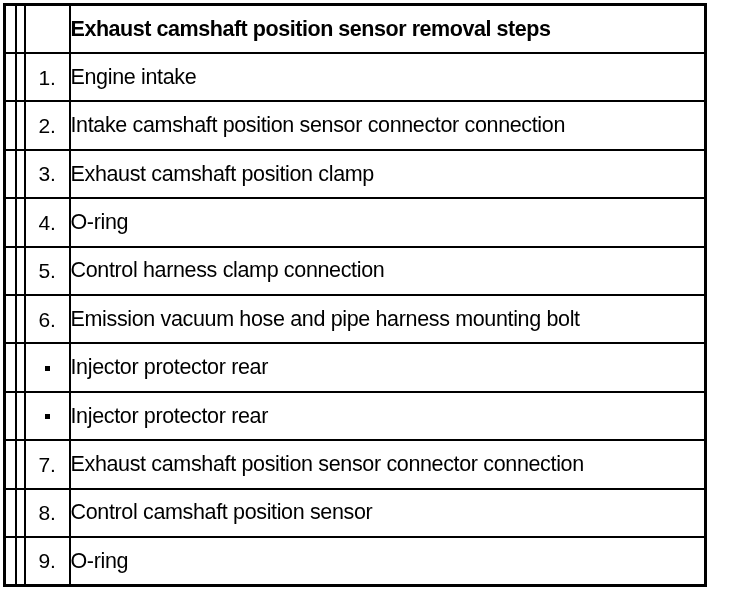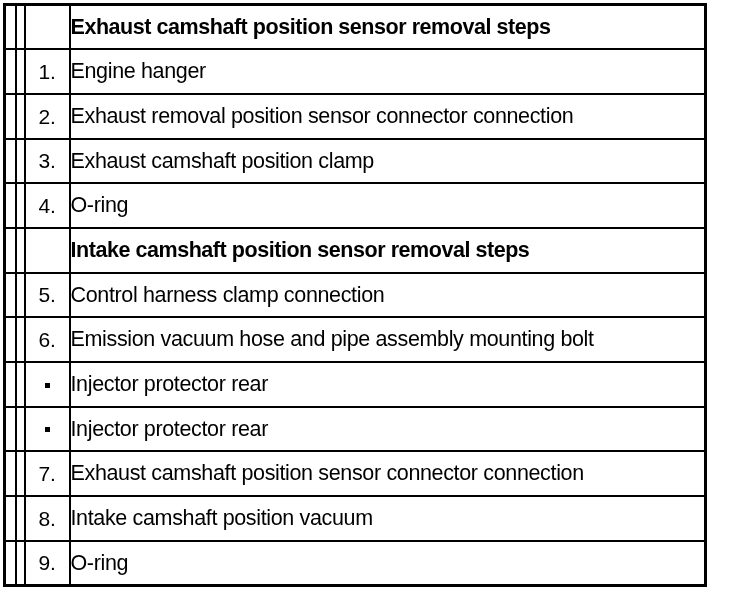--- a/index.html
+++ b/index.html
@@ -130,57 +130,51 @@
     <tr class="section-row">
           <td class="spacer"></td>
           <td class="spacer-inner"></td>
           <td class="num"></td>
           <td class="text">Exhaust camshaft position sensor removal steps</td>
         </tr>
         <tr class="step-row">
           <td class="spacer"></td>
           <td class="spacer-inner"></td>
           <td class="num"><span class="num-label">1.</span></td>
-          <td class="text">Engine hanger</td>
+          <td class="text">Engine intake</td>
         </tr>
         <tr class="step-row">
           <td class="spacer"></td>
           <td class="spacer-inner"></td>
           <td class="num"><span class="num-label">2.</span></td>
-          <td class="text">Exhaust removal position sensor connector connection</td>
+          <td class="text">Intake camshaft position sensor connector connection</td>
         </tr>
         <tr class="step-row">
           <td class="spacer"></td>
           <td class="spacer-inner"></td>
           <td class="num"><span class="num-label">3.</span></td>
           <td class="text">Exhaust camshaft position clamp</td>
         </tr>
         <tr class="step-row">
           <td class="spacer"></td>
           <td class="spacer-inner"></td>
           <td class="num"><span class="num-label">4.</span></td>
           <td class="text">O-ring</td>
         </tr>
-        <tr class="section-row">
-          <td class="spacer"></td>
-          <td class="spacer-inner"></td>
-          <td class="num"></td>
-          <td class="text">Intake camshaft position sensor removal steps</td>
-        </tr>
         <tr class="step-row">
           <td class="spacer"></td>
           <td class="spacer-inner"></td>
           <td class="num"><span class="num-label">5.</span></td>
           <td class="text">Control harness clamp connection</td>
         </tr>
         <tr class="step-row">
           <td class="spacer"></td>
           <td class="spacer-inner"></td>
           <td class="num"><span class="num-label">6.</span></td>
-          <td class="text">Emission vacuum hose and pipe assembly mounting bolt</td>
+          <td class="text">Emission vacuum hose and pipe harness mounting bolt</td>
         </tr>
         <tr class="step-row">
           <td class="spacer"></td>
           <td class="spacer-inner"></td>
           <td class="num"><span class="bullet-marker"></span></td>
           <td class="text">Injector protector rear</td>
         </tr>
         <tr class="step-row">
           <td class="spacer"></td>
           <td class="spacer-inner"></td>
@@ -190,21 +184,21 @@
         <tr class="step-row">
           <td class="spacer"></td>
           <td class="spacer-inner"></td>
           <td class="num"><span class="num-label">7.</span></td>
           <td class="text">Exhaust camshaft position sensor connector connection</td>
         </tr>
         <tr class="step-row">
           <td class="spacer"></td>
           <td class="spacer-inner"></td>
           <td class="num"><span class="num-label">8.</span></td>
-          <td class="text">Intake camshaft position vacuum</td>
+          <td class="text">Control camshaft position sensor</td>
         </tr>
         <tr class="step-row">
           <td class="spacer"></td>
           <td class="spacer-inner"></td>
           <td class="num"><span class="num-label">9.</span></td>
           <td class="text">O-ring</td>
         </tr>
       </tbody>
   </table>
 

